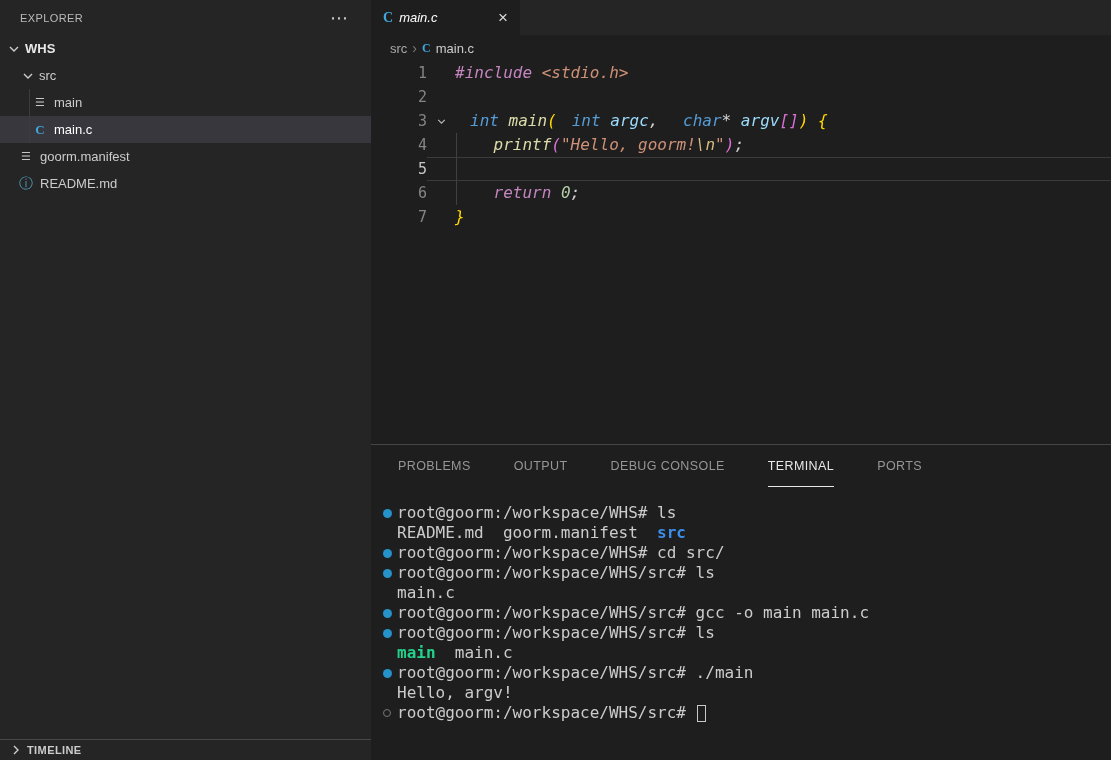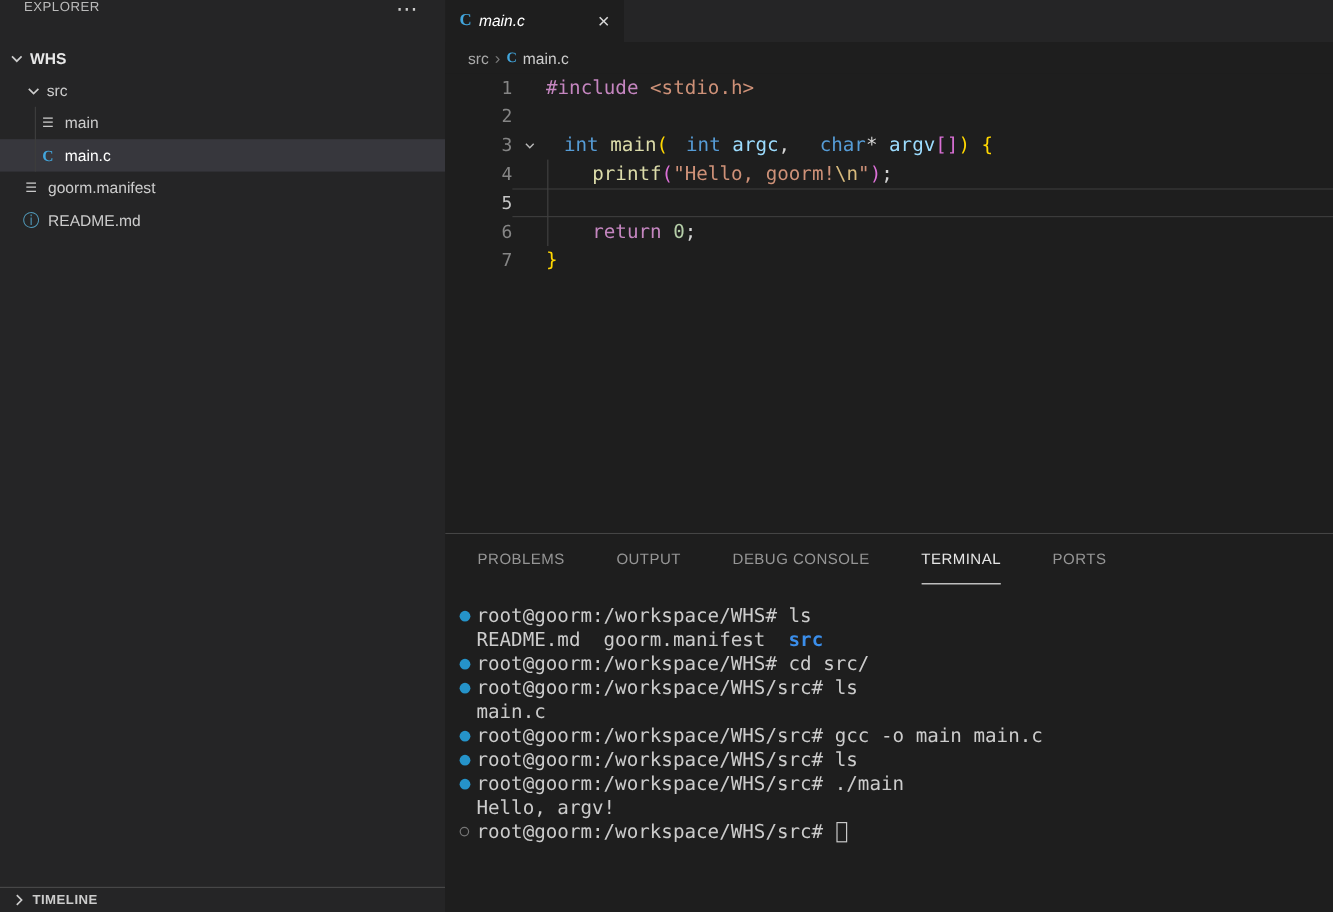--- a/index.html
+++ b/index.html
@@ -6,21 +6,21 @@
   html,body { width:1111px; height:760px; overflow:hidden; }
   body {
     background:#1e1e1e;
     font-family:"Liberation Sans", sans-serif;
     display:flex;
     color:#cccccc;
     cursor:default;
   }
   
   .sidebar { width:371px; flex:0 0 371px; background:#252526; display:flex; flex-direction:column; overflow:hidden; }
-  .sidebar-header { height:35px; flex:0 0 35px; display:flex; justify-content:space-between; padding:0 18px 0 20px; }
+  .sidebar-header { height:35px; flex:0 0 35px; display:flex; align-items:center; justify-content:space-between; padding:0 18px 0 20px; }
   .sidebar-title { font-size:11px; letter-spacing:.4px; color:#bbbbbb; }
   .more-btn { color:#cccccc; font-size:18px; line-height:10px; letter-spacing:1px; padding:2px 4px; }
   .tree { flex:1 1 auto; position:relative; overflow:hidden; }
   .tree-row { height:27px; display:flex; align-items:center; font-size:13px; color:#cccccc; white-space:nowrap; }
   .tree-row.selected { background:#37373d; color:#ffffff; }
   .tree-row.root .label { font-weight:bold; color:#e7e7e7; }
   .twisty { width:16px; height:16px; margin-right:3px; display:flex; align-items:center; justify-content:center; flex:0 0 16px; }
   .ficon { width:16px; flex:0 0 16px; margin-right:6px; text-align:center; font-size:12px; }
   .ficon.lines { color:#c8c8c8; font-size:11px; }
   .ficon.cfile { color:#42a6dd; font-weight:bold; font-size:13px; font-family:"Liberation Serif", serif; }
@@ -42,21 +42,21 @@
   .tab-close { color:#d8d8d8; font-size:17px; padding:0 4px; }
   .breadcrumbs { height:26px; flex:0 0 26px; display:flex; align-items:center; padding-left:19px; gap:5px; font-size:13px; color:#a9a9a9; background:#1e1e1e; }
   .crumb-sep { color:#7a7a7a; font-size:14px; }
   .crumb-icon { color:#42a6dd; font-weight:bold; font-size:12px; font-family:"Liberation Serif", serif; }
   .crumb-file { color:#cccccc; }
   
   .code-area { flex:1 1 auto; position:relative; font-family:"DejaVu Sans Mono", monospace; font-size:16px; overflow:hidden; background:#1e1e1e; }
   .code-line { height:24px; display:flex; }
   .line-num { width:56px; flex:0 0 56px; text-align:right; color:#858585; font-size:15px; line-height:24px; }
   .line-num.active { color:#c6c6c6; }
-  .line-rest { flex:1; display:flex; }
+  .line-rest { flex:1; display:flex;font-style:italic; }
   .code-line.current .line-rest { border-top:1px solid #3b3b3b; border-bottom:1px solid #3b3b3b; }
   .fold-zone { width:28px; flex:0 0 28px; display:flex; align-items:center; justify-content:center; color:#b8b8b8; }
   .line-content { white-space:pre; line-height:24px; }
   .indent-guide { position:absolute; left:85px; top:72px; height:72px; border-left:1px solid #404040; }
   .c-pl  { color:#d4d4d4; }
   .c-kwb { color:#569cd6;margin-left:15px; }
   .c-kwp { color:#c586c0; }
   .c-fn  { color:#dcdcaa; }
   .c-var { color:#9cdcfe; }
   .c-str { color:#ce9178; }
@@ -226,19 +226,20 @@
       <div class="panel-tab">PORTS</div>
     </div>
     <div class="terminal">
         <div class="t-line"><div class="t-gutter"><span class="t-dot filled"></span></div><span><span class="t-pl">root@goorm:/workspace/WHS# ls</span></span></div>
         <div class="t-line"><div class="t-gutter"></div><span><span class="t-pl">README.md  goorm.manifest  </span><span class="t-dir">src</span></span></div>
         <div class="t-line"><div class="t-gutter"><span class="t-dot filled"></span></div><span><span class="t-pl">root@goorm:/workspace/WHS# cd src/</span></span></div>
         <div class="t-line"><div class="t-gutter"><span class="t-dot filled"></span></div><span><span class="t-pl">root@goorm:/workspace/WHS/src# ls</span></span></div>
         <div class="t-line"><div class="t-gutter"></div><span><span class="t-pl">main.c</span></span></div>
         <div class="t-line"><div class="t-gutter"><span class="t-dot filled"></span></div><span><span class="t-pl">root@goorm:/workspace/WHS/src# gcc -o main main.c</span></span></div>
         <div class="t-line"><div class="t-gutter"><span class="t-dot filled"></span></div><span><span class="t-pl">root@goorm:/workspace/WHS/src# ls</span></span></div>
+        <div class="t-line"><div class="t-gutter"></div><span><span class="t-exe">main</span><span class="t-pl">  main.c</span></span></div>
         <div class="t-line"><div class="t-gutter"><span class="t-dot filled"></span></div><span><span class="t-pl">root@goorm:/workspace/WHS/src# ./main</span></span></div>
         <div class="t-line"><div class="t-gutter"></div><span><span class="t-pl">Hello, argv!</span></span></div>
         <div class="t-line"><div class="t-gutter"><span class="t-dot hollow"></span></div><span><span class="t-pl">root@goorm:/workspace/WHS/src# </span></span><span class="t-cursor"></span></div>
       </div>
   </div>
 
 </div>
 
 </body></html>

